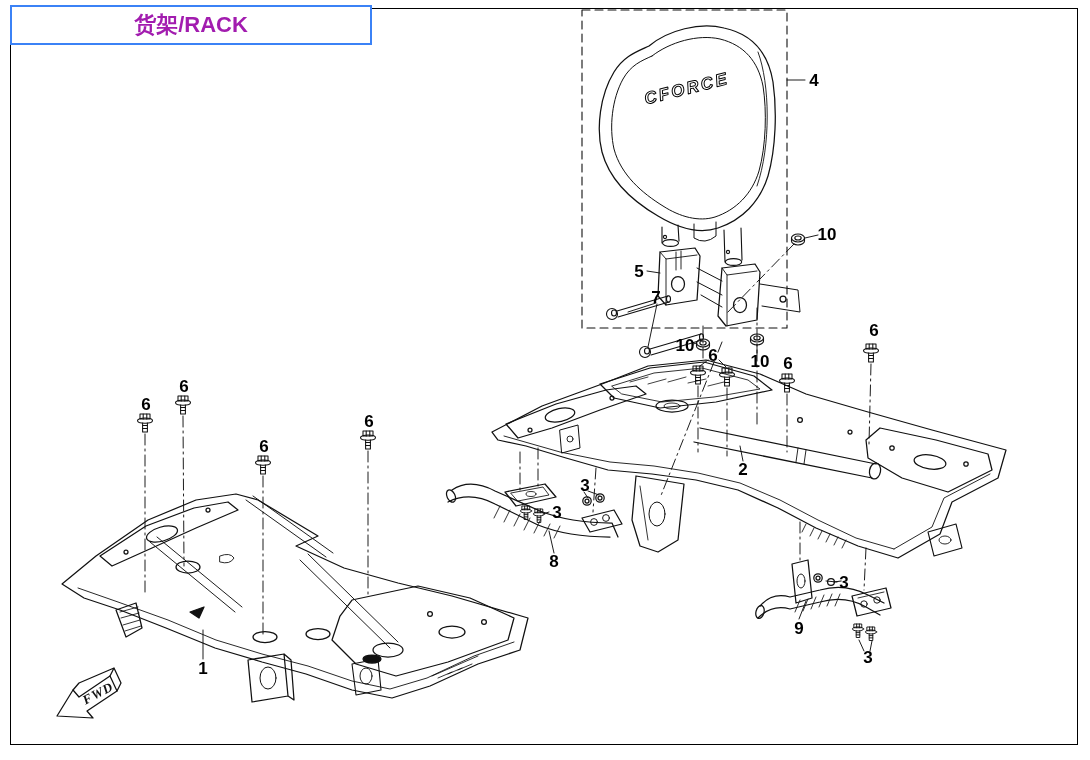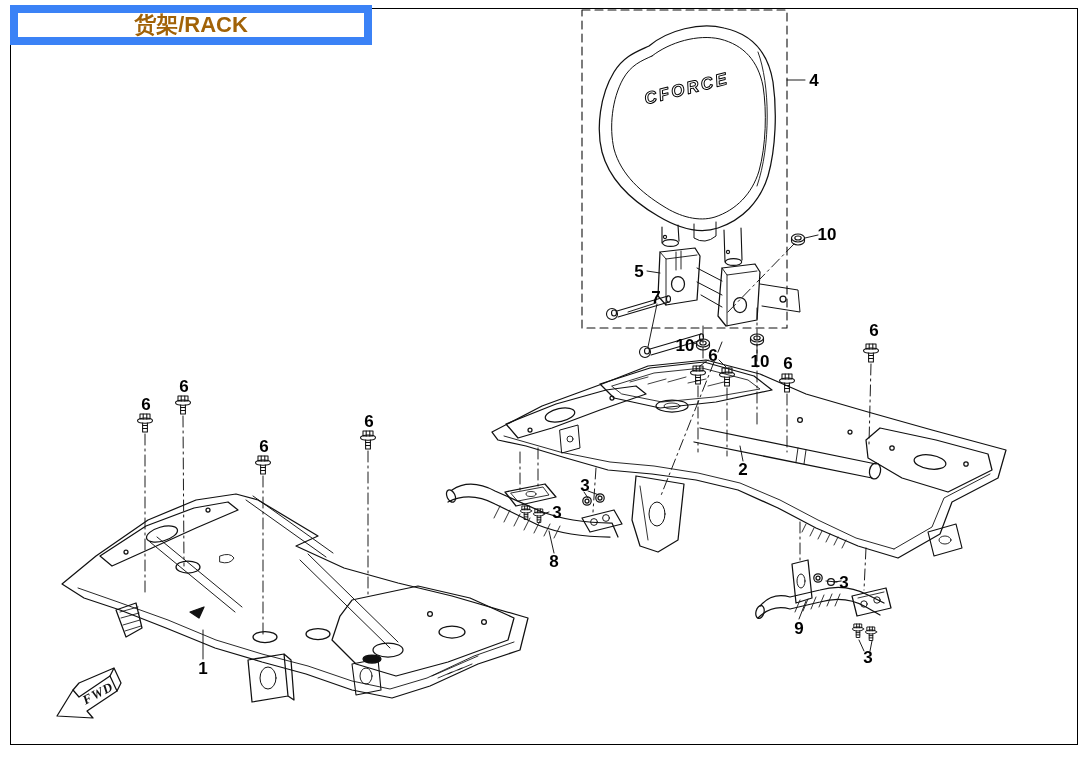--- a/index.html
+++ b/index.html
@@ -6,23 +6,23 @@
   .stage {
     position:relative; width:1090px; height:760px; background:#ffffff;
     font-family:"Liberation Sans", sans-serif; overflow:hidden; margin:0 auto;
   }
   .frame {
     position:absolute; left:10px; top:8px; width:1068px; height:737px;
     border:1.6px solid #000; box-sizing:border-box; z-index:1;
   }
   .title-box {
     position:absolute; left:10px; top:5px; width:362px; height:40px;
-    border:8px solid #3b82f6; box-sizing:border-box; background:#fff;
+    border:2px solid #3b82f6; box-sizing:border-box; background:#fff;
     display:flex; align-items:center; justify-content:center;
-    font-size:22px; font-weight:bold; color:#a16207; z-index:3;
+    font-size:22px; font-weight:bold; color:#a21caf; z-index:3;
   }
   svg.artwork { position:absolute; left:0; top:0; z-index:2; }
   .callout {
     position:absolute; transform:translate(-50%,-50%);
     font-size:17px; font-weight:bold; color:#000; z-index:4;
     line-height:1; white-space:nowrap;
   }
 </style>
 </head>
 <body>

